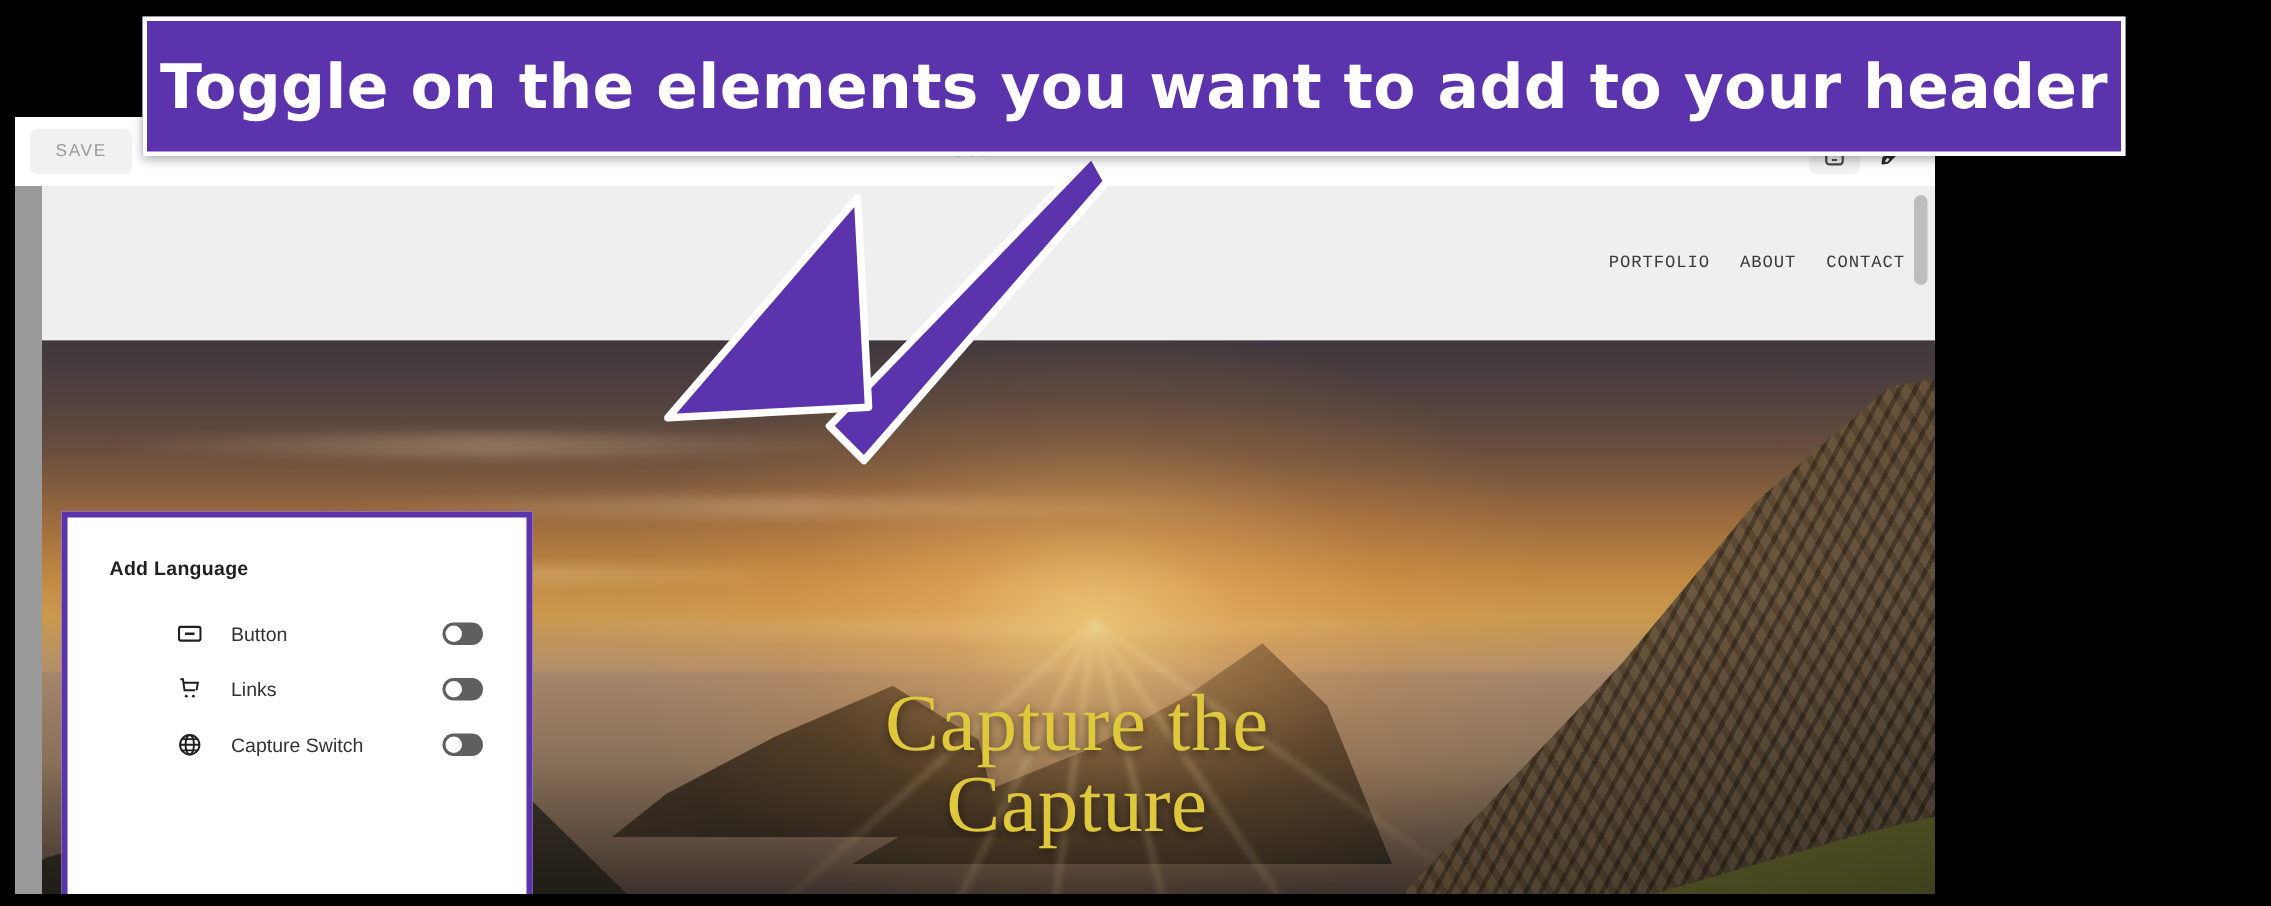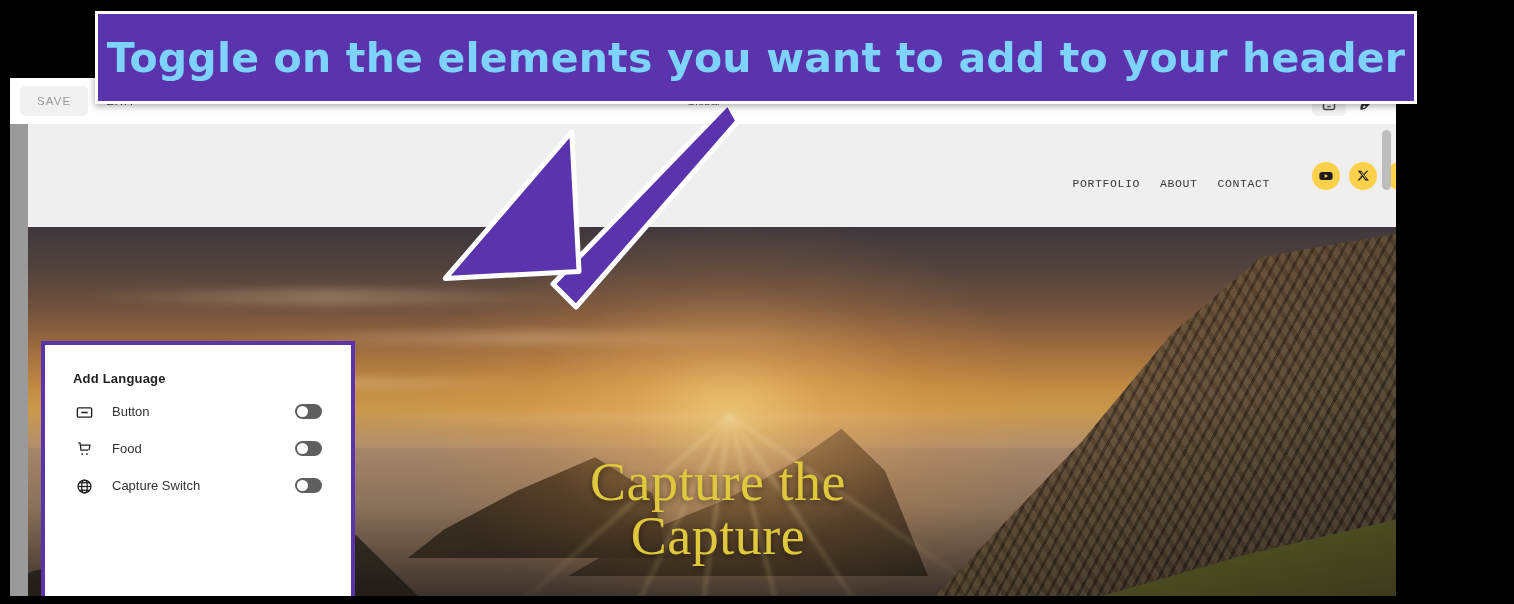--- a/index.html
+++ b/index.html
@@ -8,21 +8,21 @@
     background: #000;
     font-family: "Liberation Sans", sans-serif;
     overflow: hidden;
     position: relative;
   }
 
   
   #app-window {
     position: absolute;
     left: 10px; top: 78px;
-    width: 1386px; height: 518px;
+    width: 1280px; height: 518px;
     background: #ffffff;
     overflow: hidden;
   }
 
   
   #editor-toolbar {
     position: absolute; left: 0; top: 0;
     width: 100%; height: 46px;
     background: #ffffff;
     display: flex; align-items: center;
@@ -99,21 +99,21 @@
   }
   #brand-tagline {
     font-family: "Liberation Serif", serif;
     font-size: 13.5px;
     color: #8d8d8d;
     margin-top: 5px;
     letter-spacing: 0.3px;
   }
   #site-nav {
     margin-left: auto;
-    display: flex; align-items: flex-end; gap: 20px;
+    display: flex; align-items: center; gap: 20px;
   }
   .nav-link {
     font-family: "Liberation Mono", monospace;
     font-size: 11.5px;
     color: #3a3a3a;
     letter-spacing: 0.6px;
     text-decoration: none;
     cursor: pointer;
   }
   #social-icons {
@@ -263,24 +263,25 @@
   }
   #panel-title {
     font-size: 13px;
     font-weight: bold;
     color: #1f1f1f;
     padding: 26px 0 0 28px;
     letter-spacing: .2px;
   }
   #panel-list { margin-top: 18px; }
   .panel-row {
-    display: flex; align-items: flex-start;
+    display: flex; align-items: center;
     height: 37px;
     padding: 0 29px 0 28px;
     cursor: pointer;
+    margin-left: 42px;
   }
   .panel-row .row-icon {
     width: 22px; display: flex; align-items: center; justify-content: center;
   }
   .panel-row .row-icon svg { display: block; }
   .panel-row .row-label {
     margin-left: 17px;
     font-size: 13px;
     color: #323232;
   }
@@ -308,21 +309,21 @@
     position: absolute;
     left: 95px; top: 11px;
     width: 1322px; height: 93px;
     background: #5b33ac;
     border: 3px solid #ffffff;
     display: flex; align-items: center; justify-content: center;
     z-index: 40;
     box-shadow: 0 2px 7px rgba(0,0,0,.35);
   }
   #callout-text {
-    color: #7dd3fc;
+    color: #ffffff;
     font-family: "DejaVu Sans", sans-serif;
     font-size: 41px;
     font-weight: bold;
     letter-spacing: .2px;
     white-space: nowrap;
   }
 
   
   #callout-arrow {
     position: absolute;
@@ -454,21 +455,21 @@
 
       <div class="panel-row">
         <span class="row-icon">
           <svg width="17" height="17" viewBox="0 0 20 20" fill="none" stroke="#1f1f1f" stroke-width="1.5">
             <path d="M2.6 2.2h2.1l1.2 8.6h8.4"></path>
             <path d="M5.1 4.9h11.3l-1.1 5.9"></path>
             <circle cx="7.3" cy="15.4" r="1.1" fill="#1f1f1f" stroke="none"></circle>
             <circle cx="12.9" cy="15.4" r="1.1" fill="#1f1f1f" stroke="none"></circle>
           </svg>
         </span>
-        <span class="row-label">Food</span>
+        <span class="row-label">Links</span>
         <span class="toggle">
             <span class="knob"></span>
           </span>
       </div>
 
 
       <div class="panel-row">
         <span class="row-icon">
           <svg width="17" height="17" viewBox="0 0 20 20" fill="none" stroke="#1f1f1f" stroke-width="1.5">
             <circle cx="10" cy="10" r="7.6"></circle>

